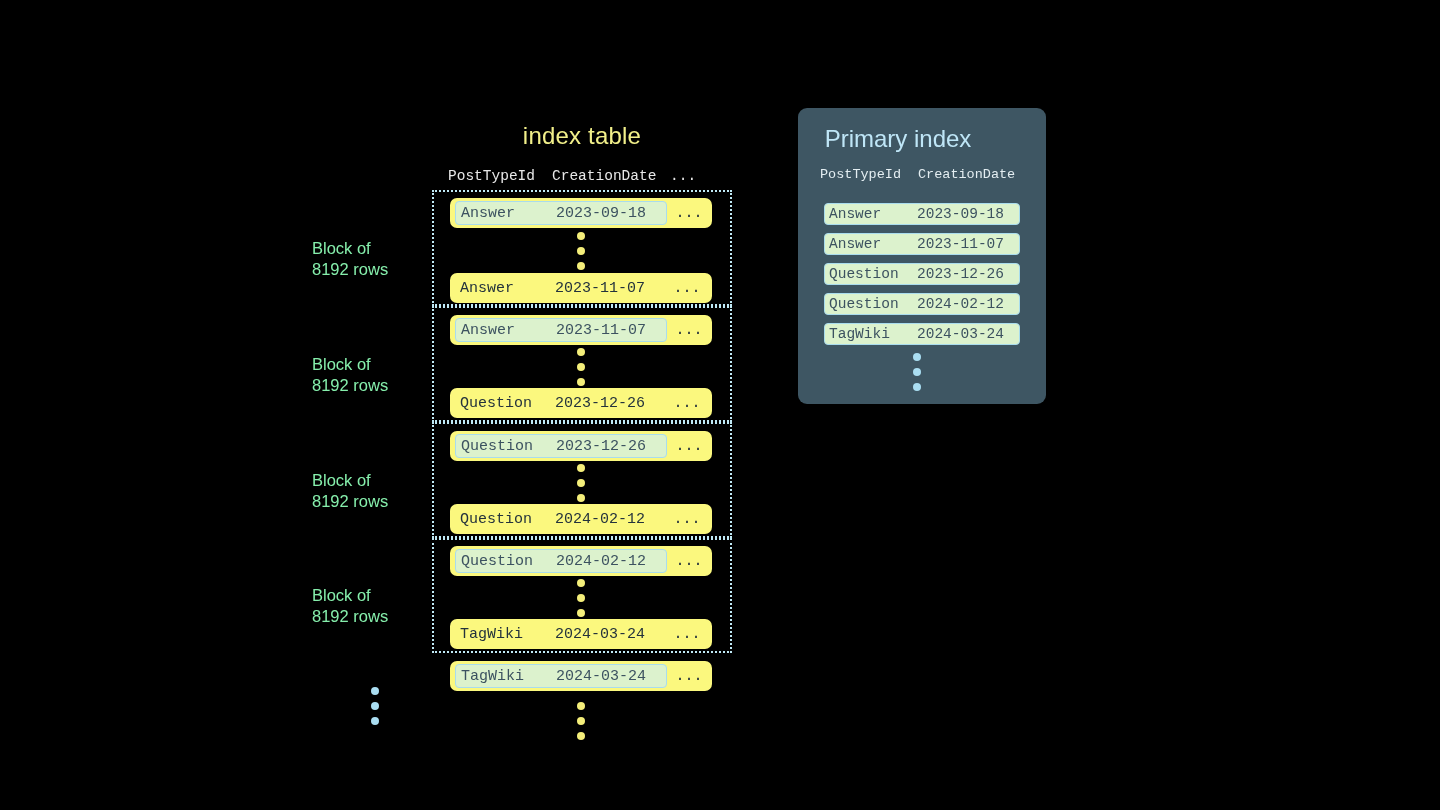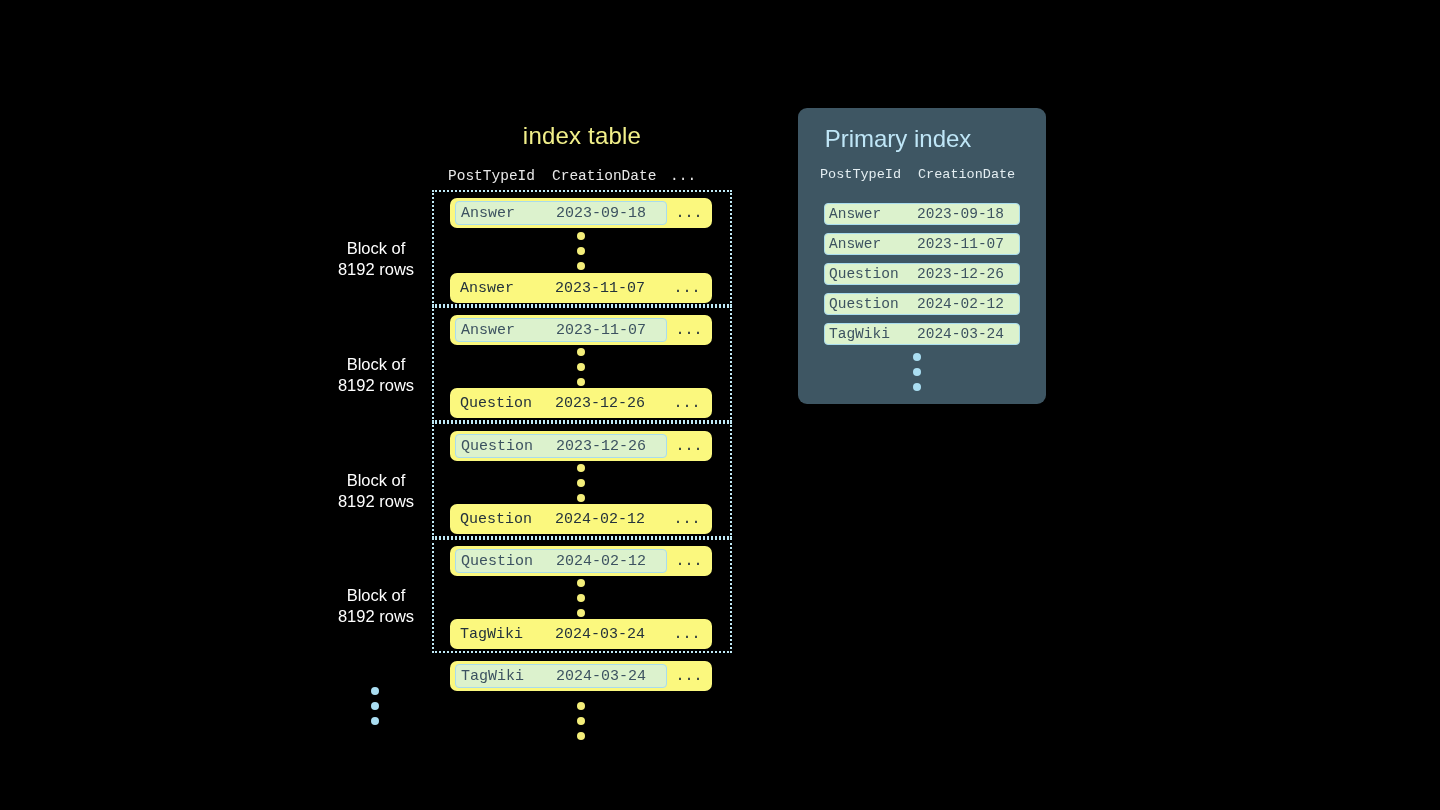--- a/index.html
+++ b/index.html
@@ -49,22 +49,22 @@
     left: 432px;
     width: 300px;
     border: 2px dotted #bfe9f5;
     box-sizing: border-box;
   }
 
   .block-label {
     position: absolute;
     width: 128px;
     left: 312px;
-    text-align: center;
-    color: #ffffff;
+    text-align: left;
+    color: #86efac;
     font-size: 16.5px;
     line-height: 21px;
     font-family: "Liberation Sans", sans-serif;
   }
 
   
   .row-pill {
     position: absolute;
     left: 450px;
     width: 262px;

